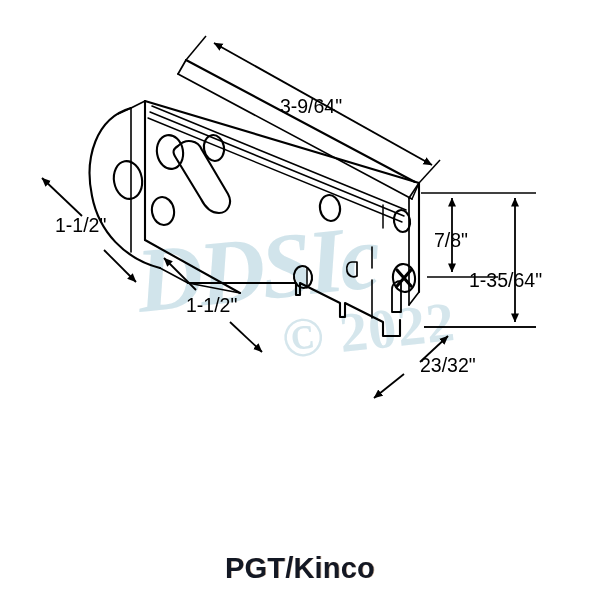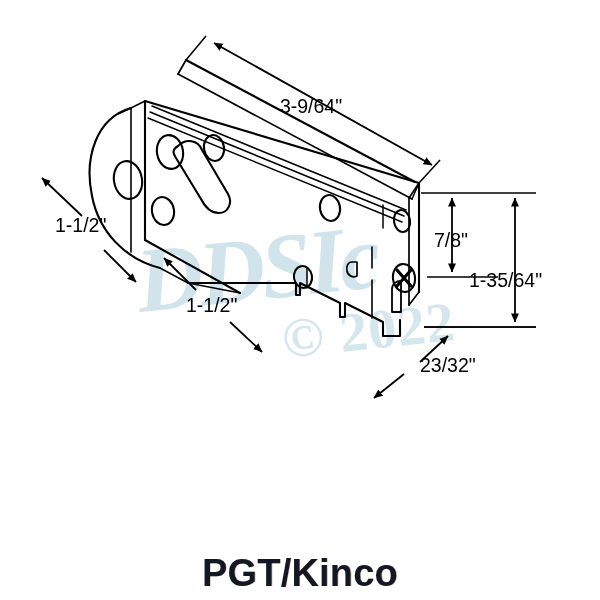--- a/index.html
+++ b/index.html
@@ -31,21 +31,21 @@
     height: 600px;
     display: block;
   }
   .part-title {
     position: absolute;
     left: 0;
     top: 552px;
     width: 600px;
     text-align: center;
     font-family: "Liberation Sans", sans-serif;
-    font-size: 38px;
+    font-size: 29px;
     font-weight: bold;
     color: #131824;
     letter-spacing: 0.2px;
     text-shadow: 0.6px 0px 0px rgba(150,90,40,0.45);
   }
   .dim-text {
     font-family: "Liberation Sans", sans-serif;
     font-size: 19.5px;
     fill: #000000;
     font-weight: normal;

